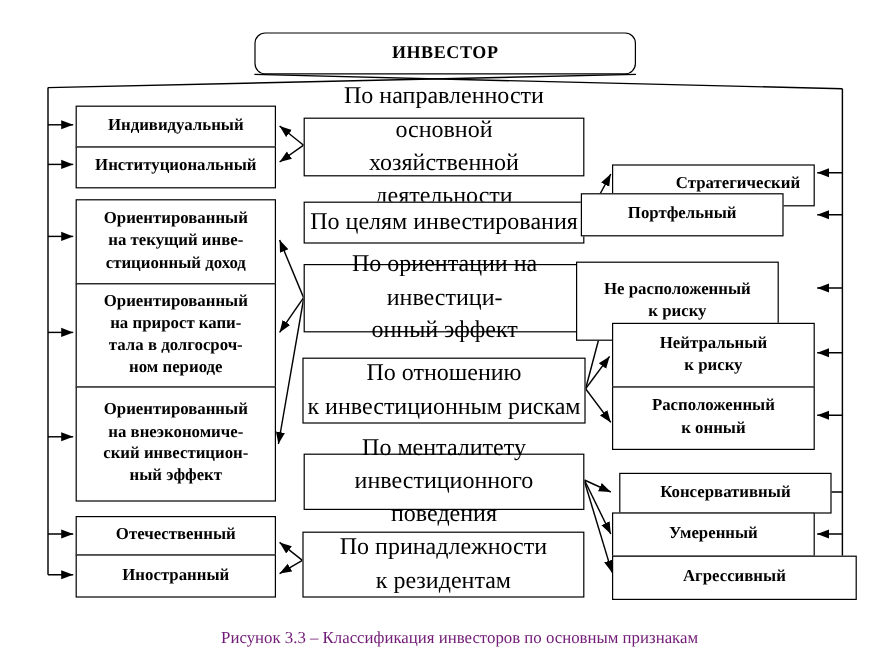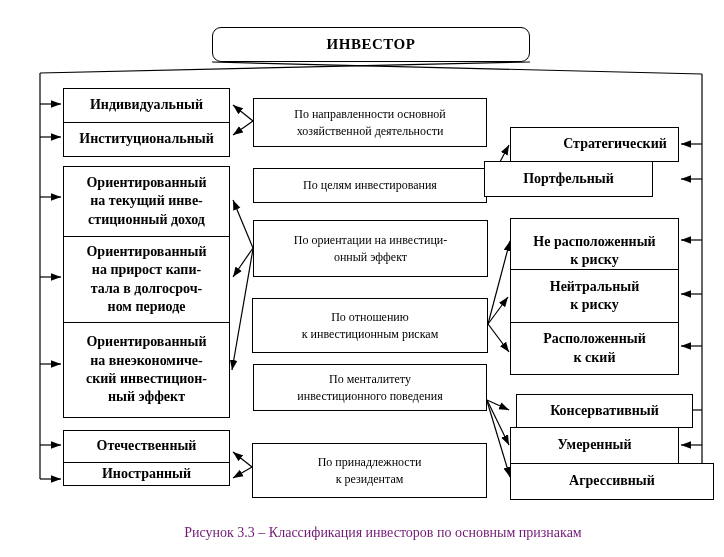--- a/index.html
+++ b/index.html
@@ -17,21 +17,21 @@
     box-sizing:border-box;
     border:1.3px solid #000;
     background:#fff;
     display:flex;align-items:center;justify-content:center;
     text-align:center;
     white-space:pre-line;
     line-height:1.32;
     padding:1px 3px;
   }
   .cat{font-weight:bold;font-size:14px;}
-  .crit{font-weight:normal;font-size:12px;line-height:1.38;}
+  .crit{font-weight:normal;font-size:20px;line-height:1.38;}
   .root{
     font-weight:bold;font-size:15px;letter-spacing:0.5px;
     border-radius:9px;border-width:1.5px;
   }
   .caption{
     position:absolute;top:525px;left:42px;right:0;
     text-align:center;font-size:14px;color:#701a75;
   }
 </style>
 </head>
@@ -102,41 +102,41 @@
 стиционный доход</div>
   <div class="box cat" style="left:63px;top:236px;width:167px;height:87px;">Ориентированный
 на прирост капи-
 тала в долгосроч-
 ном периоде</div>
   <div class="box cat" style="left:63px;top:322px;width:167px;height:96px;">Ориентированный
 на внеэкономиче-
 ский инвестицион-
 ный эффект</div>
   <div class="box cat" style="left:63px;top:430px;width:167px;height:33px;">Отечественный</div>
-  <div class="box cat" style="left:63px;top:462px;width:167px;height:24px;">Иностранный</div>
+  <div class="box cat" style="left:63px;top:462px;width:167px;height:36px;">Иностранный</div>
 
   <div class="box crit" style="left:253px;top:98px;width:234px;height:49px;">По направленности основной
 хозяйственной деятельности</div>
   <div class="box crit" style="left:253px;top:168px;width:234px;height:35px;">По целям инвестирования</div>
   <div class="box crit" style="left:253px;top:220px;width:235px;height:57px;">По ориентации на инвестици-
 онный эффект</div>
   <div class="box crit" style="left:252px;top:298px;width:236px;height:55px;">По отношению
 к инвестиционным рискам</div>
-  <div class="box crit" style="left:253px;top:364px;width:234px;height:47px;">По менталитету
+  <div class="box crit" style="left:253px;top:378px;width:234px;height:47px;">По менталитету
 инвестиционного поведения</div>
   <div class="box crit" style="left:252px;top:443px;width:235px;height:55px;">По принадлежности
 к резидентам</div>
 
-  <div class="box cat" style="left:510px;top:127px;width:169px;height:35px;padding-left:44px;">Стратегический</div>
+  <div class="box cat" style="left:510px;top:137px;width:169px;height:35px;padding-left:44px;">Стратегический</div>
   <div class="box cat" style="left:484px;top:161px;width:169px;height:36px;">Портфельный</div>
-  <div class="box cat" style="left:510px;top:218px;width:169px;height:66px;">Не расположенный
+  <div class="box cat" style="left:480px;top:218px;width:169px;height:66px;">Не расположенный
 к риску</div>
   <div class="box cat" style="left:510px;top:269px;width:169px;height:54px;">Нейтральный
 к риску</div>
   <div class="box cat" style="left:510px;top:322px;width:169px;height:53px;">Расположенный
-к ский</div>
+к онный</div>
   <div class="box cat" style="left:516px;top:394px;width:177px;height:34px;">Консервативный</div>
   <div class="box cat" style="left:510px;top:427px;width:169px;height:37px;">Умеренный</div>
   <div class="box cat" style="left:510px;top:463px;width:204px;height:37px;">Агрессивный</div>
 
   <div class="caption">Рисунок 3.3 – Классификация инвесторов по основным признакам</div>
 
 </div>
 
 </body></html>

